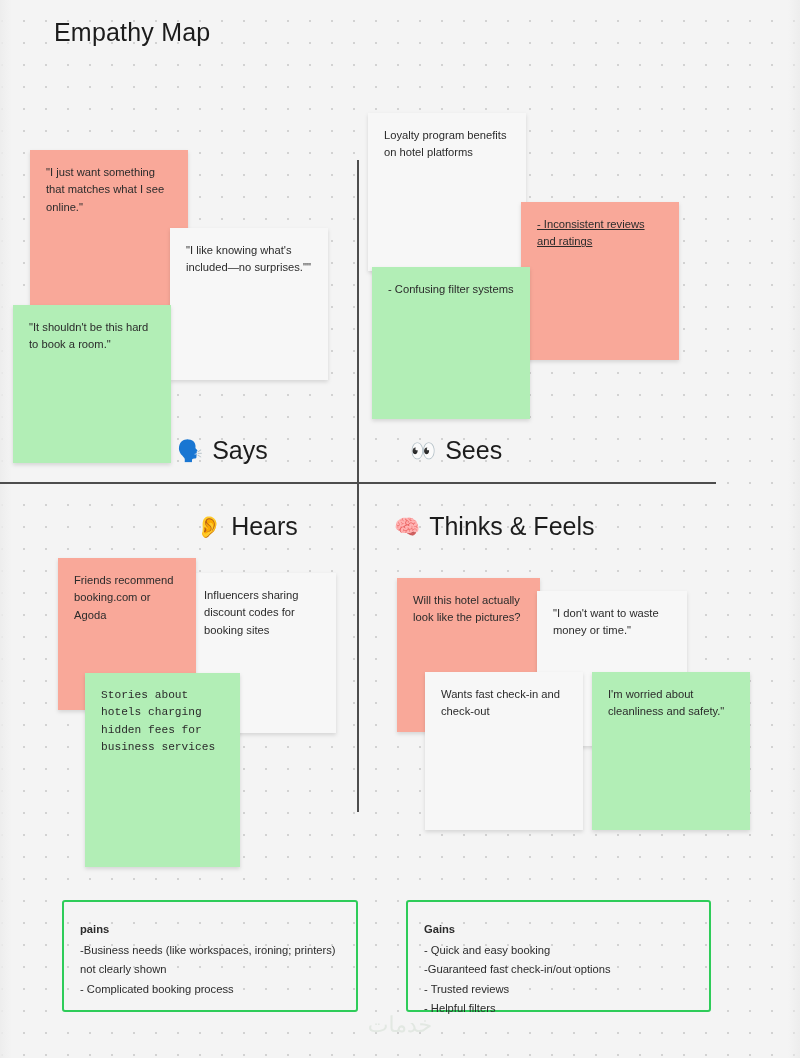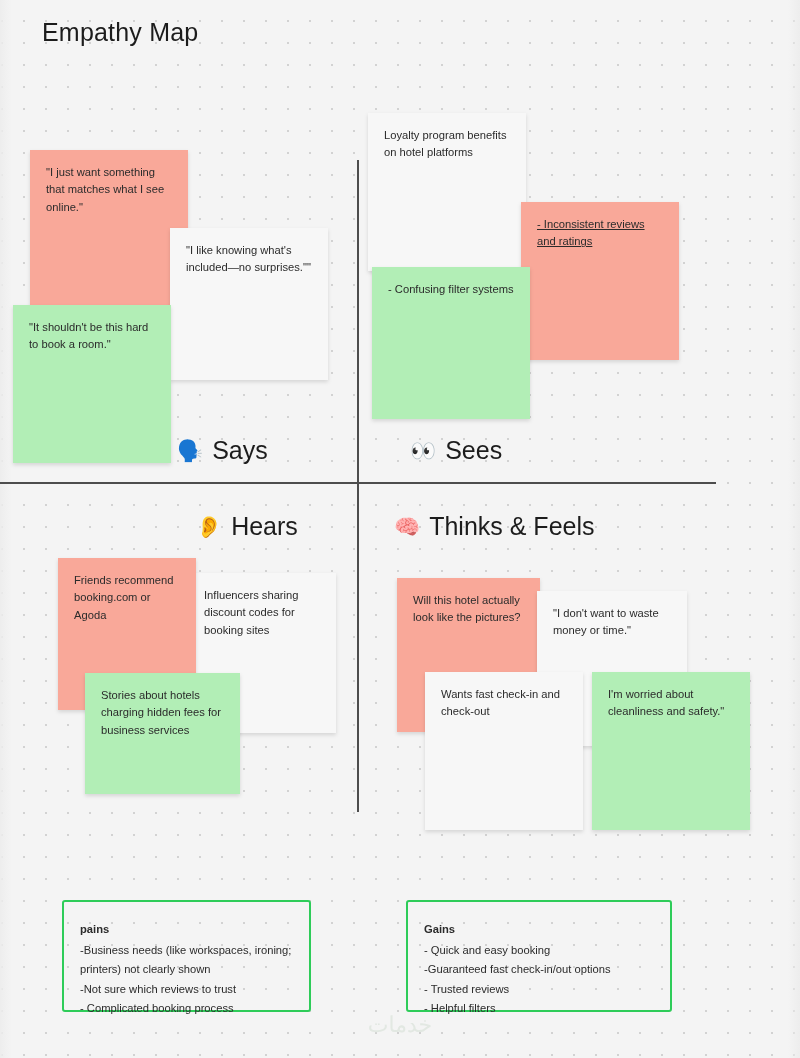--- a/index.html
+++ b/index.html
@@ -18,21 +18,21 @@
     width: 800px;
     height: 1058px;
     background-color: #f4f4f4;
     background-image: radial-gradient(#d2d2d2 1px, transparent 1.2px);
     background-size: 22px 22px;
     background-position: 13px 10px;
     overflow: hidden;
   }
   #title {
     position: absolute;
-    left: 42px;
+    left: 54px;
     top: 18px;
     font-size: 25px;
     color: #1c1c1c;
     letter-spacing: 0.2px;
     white-space: nowrap;
   }
   .divider-h {
     position: absolute;
     left: 0px;
     top: 482px;
@@ -153,43 +153,42 @@
 
   <div class="quad-label" style="left:196px; top:512px;">
     <span class="emoji">👂</span>
     <span>Hears</span>
   </div>
 
   <div class="note white" style="left:188px; top:573px; width:148px; height:160px;">Influencers sharing discount codes for booking sites</div>
 
   <div class="note pink" style="left:58px; top:558px; width:138px; height:152px;">Friends recommend booking.com or Agoda</div>
 
-  <div class="note green" style="left:85px; top:673px; width:155px; height:121px;">Stories about hotels charging hidden fees for business services</div>
+  <div class="note green" style="left:85px; top:673px; width:155px; height:194px;font-family:Liberation Mono, monospace;">Stories about hotels charging hidden fees for business services</div>
 
   <div class="quad-label" style="left:394px; top:512px;">
     <span class="emoji">🧠</span>
     <span>Thinks &amp; Feels</span>
   </div>
 
   <div class="note pink" style="left:397px; top:556px; width:143px; height:154px;margin-top:22px;">Will this hotel actually look like the pictures?</div>
 
   <div class="note white" style="left:537px; top:591px; width:150px; height:155px;">"I don't want to waste money or time."</div>
 
   <div class="note white" style="left:425px; top:672px; width:158px; height:158px;">Wants fast check-in and check-out</div>
 
   <div class="note green" style="left:592px; top:672px; width:158px; height:158px;">I'm worried about cleanliness and safety."</div>
 
-  <div class="box" style="left:62px; top:900px; width:249px; height:112px;">
+  <div class="box" style="left:62px; top:900px; width:296px; height:112px;">
     <span class="box-head">pains</span>
     <span class="box-line">-Business needs (like workspaces, ironing; printers) not clearly shown</span>
-    <span class="box-line">-Not sure which reviews to trust</span>
     <span class="box-line">- Complicated booking process</span>
   </div>
 
-  <div class="box" style="left:406px; top:900px; width:266px; height:112px;">
+  <div class="box" style="left:406px; top:900px; width:305px; height:112px;">
     <span class="box-head">Gains</span>
     <span class="box-line">- Quick and easy booking</span>
     <span class="box-line">-Guaranteed fast check-in/out options</span>
     <span class="box-line">- Trusted reviews</span>
     <span class="box-line">- Helpful filters</span>
   </div>
 
   <div id="watermark">خدمات</div>
 
 </div>

